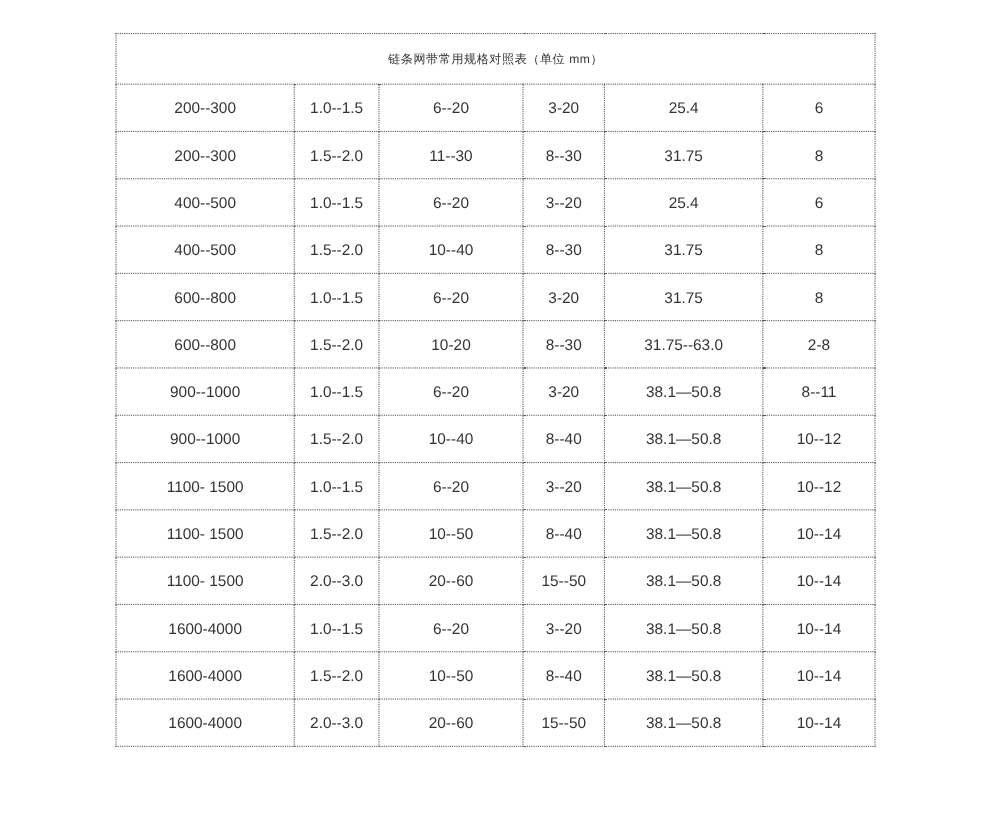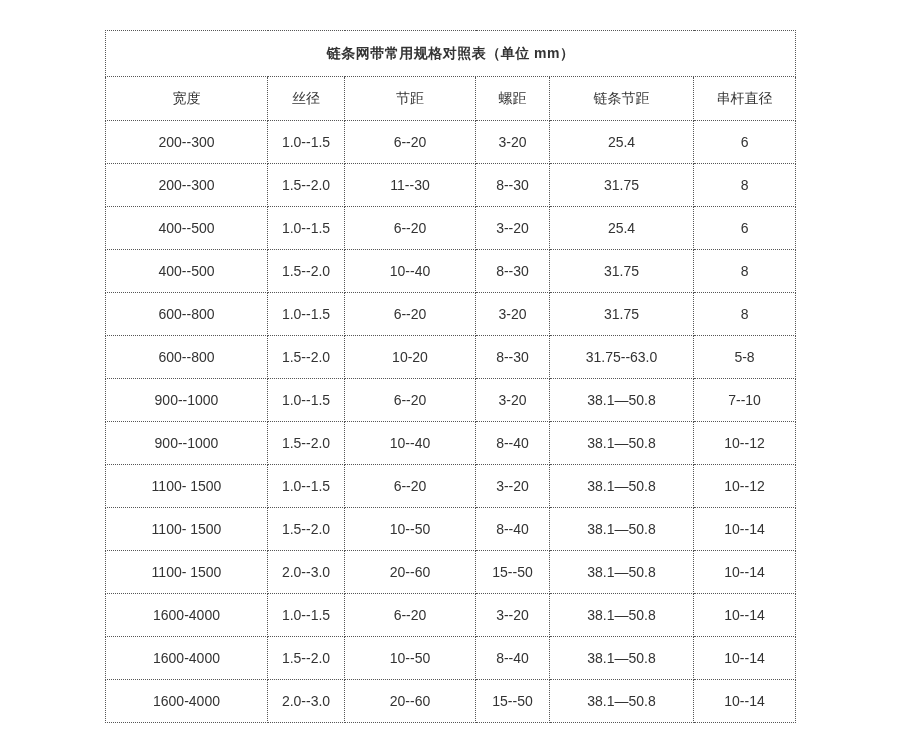--- a/index.html
+++ b/index.html
@@ -29,22 +29,22 @@
     vertical-align: middle;
     font-size: 14px;
     font-weight: normal;
     color: #333333;
     padding: 0;
     overflow: hidden;
     white-space: nowrap;
   }
   .spec-table .title-cell {
     height: 45px;
-    font-weight: bold;
-    font-size: 14px;
+    font-weight: normal;
+    font-size: 11px;
     letter-spacing: 0.5px;
   }
   .spec-table tr.header-row th {
     height: 43px;
   }
   .spec-table tbody td {
     height: 42px;
   }
 </style>
 </head>
@@ -56,28 +56,20 @@
       <col style="width:162px">
       <col style="width:77px">
       <col style="width:131px">
       <col style="width:74px">
       <col style="width:144px">
       <col style="width:102px">
     </colgroup>
     <thead>
       <tr>
         <th colspan="6" class="title-cell">链条网带常用规格对照表（单位 mm）</th>
-      </tr>
-      <tr class="header-row">
-        <th>宽度</th>
-        <th>丝径</th>
-        <th>节距</th>
-        <th>螺距</th>
-        <th>链条节距</th>
-        <th>串杆直径</th>
       </tr>
     </thead>
     <tbody id="table-body">
         <tr>
           <td>200--300</td>
           <td>1.0--1.5</td>
           <td>6--20</td>
           <td>3-20</td>
           <td>25.4</td>
           <td>6</td>
@@ -113,29 +105,29 @@
           <td>3-20</td>
           <td>31.75</td>
           <td>8</td>
         </tr>
         <tr>
           <td>600--800</td>
           <td>1.5--2.0</td>
           <td>10-20</td>
           <td>8--30</td>
           <td>31.75--63.0</td>
-          <td>5-8</td>
+          <td>2-8</td>
         </tr>
         <tr>
           <td>900--1000</td>
           <td>1.0--1.5</td>
           <td>6--20</td>
           <td>3-20</td>
           <td>38.1—50.8</td>
-          <td>7--10</td>
+          <td>8--11</td>
         </tr>
         <tr>
           <td>900--1000</td>
           <td>1.5--2.0</td>
           <td>10--40</td>
           <td>8--40</td>
           <td>38.1—50.8</td>
           <td>10--12</td>
         </tr>
         <tr>

